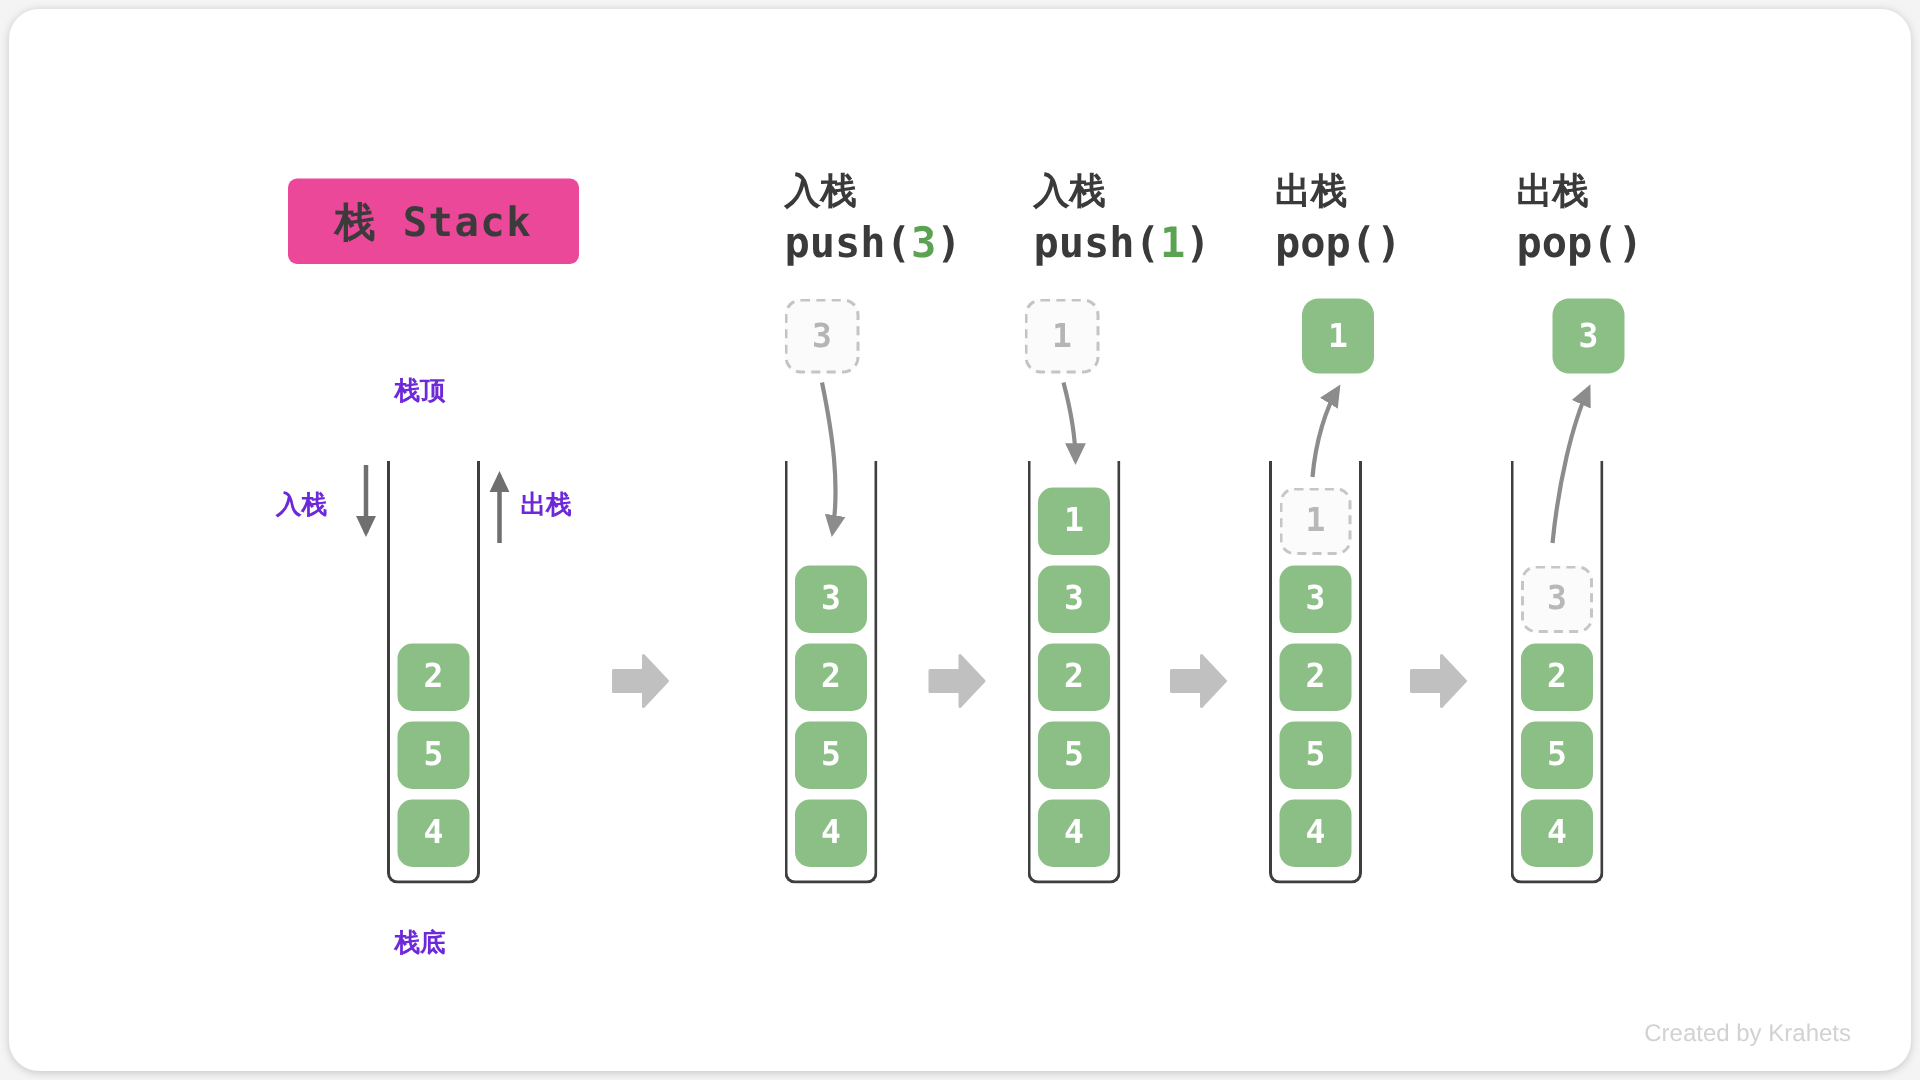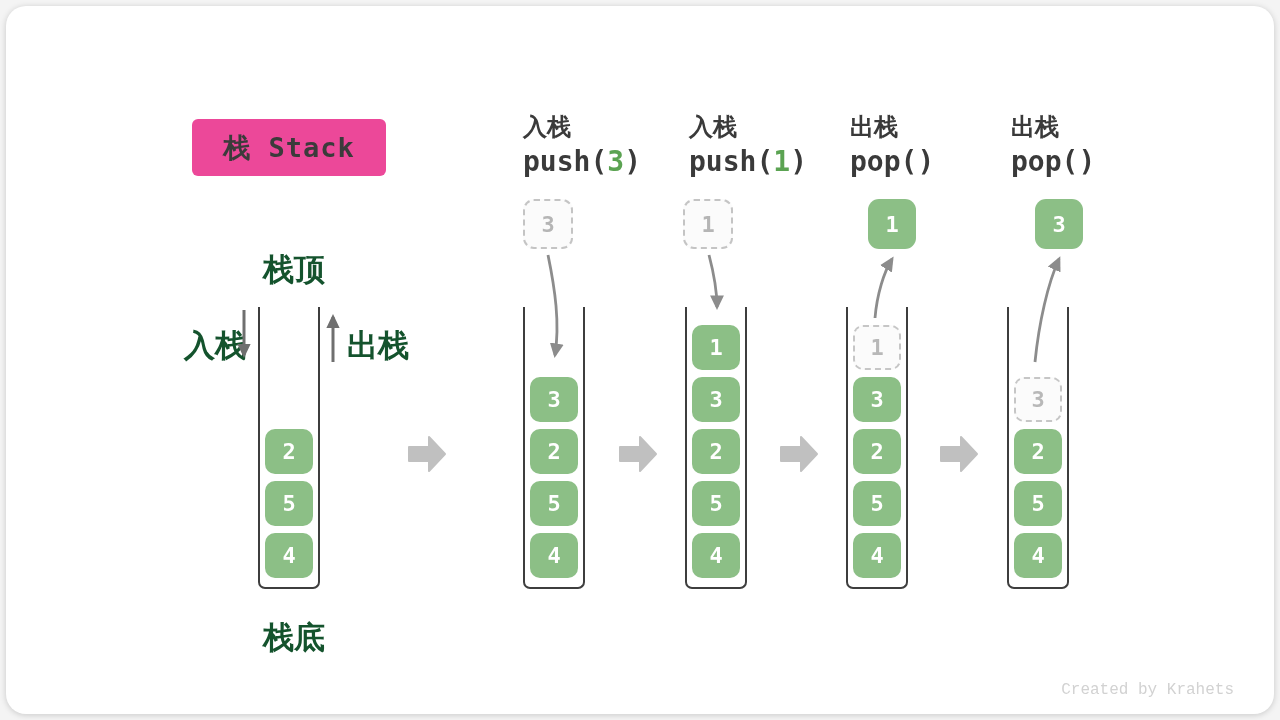--- a/index.html
+++ b/index.html
@@ -18,21 +18,21 @@
     font-family:"DejaVu Sans Mono","Liberation Mono",monospace;
     font-weight:bold; font-size:27px; color:#3b3b3b; letter-spacing:1px;
   }
   .op-label { position:absolute; top:106px; }
   .op-label .zh { font-weight:bold; font-size:24px; color:#3a3a3a; line-height:30px; }
   .op-label .code {
     margin-top:5px; font-family:"DejaVu Sans Mono","Liberation Mono",monospace;
     font-weight:bold; font-size:28px; color:#3a3a3a; line-height:30px;
   }
   .op-label .code .arg { color:#5ba352; }
-  .zh-label { position:absolute; font-weight:bold; font-size:31px; color:#14532d; }
+  .zh-label { position:absolute; font-weight:bold; font-size:17px; color:#6d28d9; }
   .stack {
     position:absolute; top:301px; width:62px; height:282px;
     border-left:2px solid #3e3e3e; border-right:2px solid #3e3e3e;
     border-bottom:2px solid #3e3e3e; border-radius:0 0 7px 7px;
   }
   .cell {
     position:absolute; width:48px; height:45px; border-radius:10px;
     display:flex; align-items:center; justify-content:center;
     font-family:"DejaVu Sans Mono","Liberation Mono",monospace;
     font-weight:bold; font-size:22px; z-index:2;
@@ -47,21 +47,21 @@
   }
   .float-box.dashed { width:50px; background:#fbfbfb; border:2px dashed #c4c4c4; color:#b5b5b5; }
   .float-box.green { background:#8cbf86; color:#ffffff; }
   
   .s0{top:319px;} .s1{top:371px;} .s2{top:423px;} .s3{top:475px;} .s4{top:527px;}
   
   .c1{left:259px;} .c2{left:524px;} .c3{left:686px;} .c4{left:847px;} .c5{left:1008px;}
   .arrows { position:absolute; left:0; top:0; width:1280px; height:720px; z-index:3; pointer-events:none; }
   .watermark {
     position:absolute; right:40px; top:675px;
-    font-family:Liberation Mono, monospace;
+    font-family:Liberation Sans, sans-serif;
     font-size:16px; color:#d2d2d2;
   }
 </style>
 </head>
 <body>
 
 <div class="canvas">
   <div class="card">
 
     <div class="title-box">栈 Stack</div>

